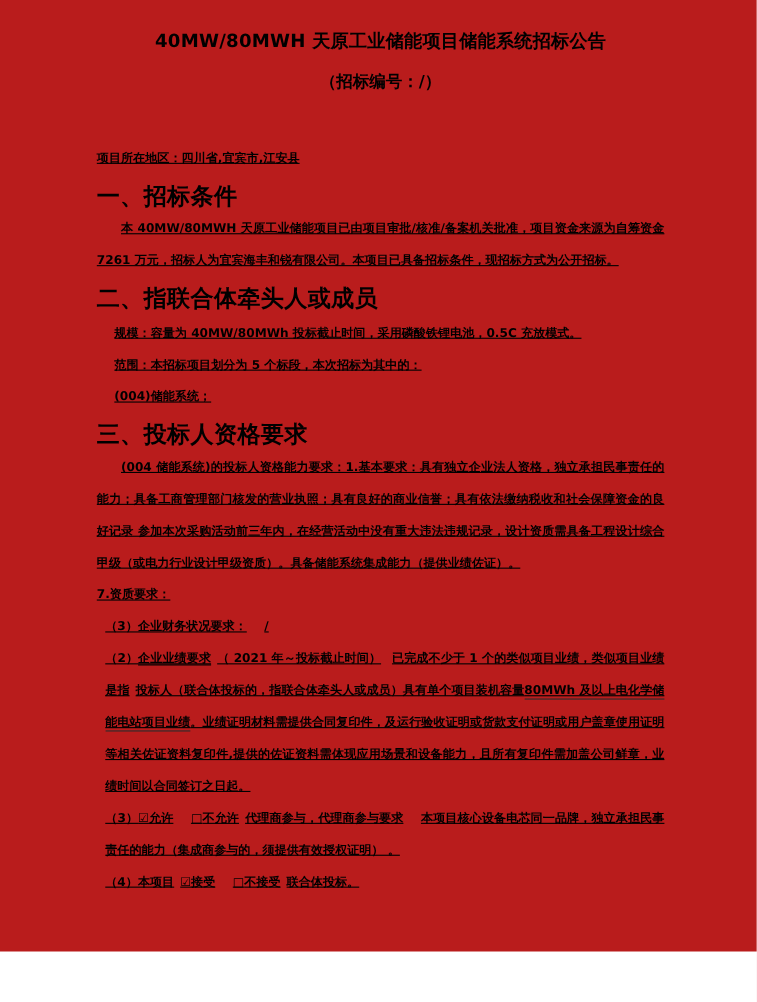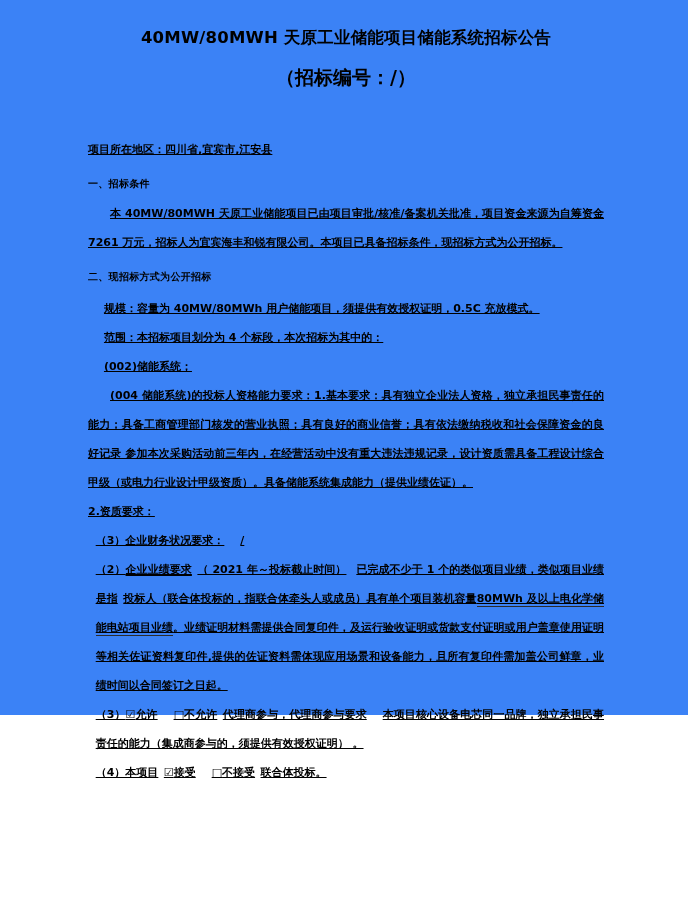--- a/index.html
+++ b/index.html
@@ -13,22 +13,22 @@
     height: 911px;
     overflow: hidden;
     font-family: "DejaVu Serif", "Liberation Serif", serif;
     color: #000000;
     -webkit-font-smoothing: none;
   }
 
   .page {
     position: relative;
     width: 688px;
-    height: 715px;
-    background: #3b82f6;
+    height: 865px;
+    background: #b91c1c;
     box-sizing: border-box;
     padding: 0;
   }
 
   .doc-body {
     position: absolute;
     left: 88px;
     top: 0;
     width: 516px;
   }
@@ -43,21 +43,21 @@
     font-weight: bold;
     font-size: 16.5px;
     letter-spacing: 0.2px;
     line-height: 1.5;
     white-space: nowrap;
   }
   .doc-subtitle {
     text-align: center;
     font-family: "DejaVu Sans", "Liberation Sans", sans-serif;
     font-weight: bold;
-    font-size: 19px;
+    font-size: 15px;
     line-height: 1.5;
     margin-top: 12px;
     white-space: nowrap;
   }
 
   
   .para {
     font-family: "DejaVu Sans", "Liberation Sans", sans-serif;
     font-weight: bold;
     font-size: 11px;
@@ -69,21 +69,21 @@
     text-decoration: underline;
   }
 
   .meta-line {
     margin-top: 44px;
   }
 
   .section-head {
     font-family: "DejaVu Sans", "Liberation Sans", sans-serif;
     font-weight: bold;
-    font-size: 10px;
+    font-size: 21px;
     line-height: 30px;
     margin-top: 5px;
     letter-spacing: 0.3px;
     white-space: nowrap;
   }
 
   .indent2 { text-indent: 2em; }
   .indent-sub { padding-left: 1.45em; }
   .indent-sub2 { padding-left: 0.7em; }
 
@@ -113,28 +113,29 @@
     <div class="title-block">
       <div class="doc-title">40MW/80MWH 天原工业储能项目储能系统招标公告</div>
       <div class="doc-subtitle">（招标编号：/）</div>
     </div>
 
     <p class="para meta-line">项目所在地区：四川省,宜宾市,江安县</p>
 
     <div class="section-head">一、招标条件</div>
     <p class="para indent2">本 40MW/80MWH 天原工业储能项目已由项目审批/核准/备案机关批准，项目资金来源为自筹资金 7261 万元，招标人为宜宾海丰和锐有限公司。本项目已具备招标条件，现招标方式为公开招标。</p>
 
-    <div class="section-head">二、现招标方式为公开招标</div>
-    <p class="para indent-sub gap-s">规模：容量为 40MW/80MWh 用户储能项目，须提供有效授权证明，0.5C 充放模式。</p>
-    <p class="para indent-sub">范围：本招标项目划分为 4 个标段，本次招标为其中的：</p>
-    <p class="para indent-sub">(002)储能系统；</p>
+    <div class="section-head">二、指联合体牵头人或成员</div>
+    <p class="para indent-sub gap-s">规模：容量为 40MW/80MWh 投标截止时间，采用磷酸铁锂电池，0.5C 充放模式。</p>
+    <p class="para indent-sub">范围：本招标项目划分为 5 个标段，本次招标为其中的：</p>
+    <p class="para indent-sub">(004)储能系统；</p>
 
+    <div class="section-head">三、投标人资格要求</div>
     <p class="para indent2">(004 储能系统)的投标人资格能力要求：1.基本要求：具有独立企业法人资格，独立承担民事责任的能力；具备工商管理部门核发的营业执照；具有良好的商业信誉；具有依法缴纳税收和社会保障资金的良好记录 参加本次采购活动前三年内，在经营活动中没有重大违法违规记录，设计资质需具备工程设计综合甲级（或电力行业设计甲级资质）。具备储能系统集成能力（提供业绩佐证）。</p>
 
-    <p class="para">2.资质要求：</p>
+    <p class="para">7.资质要求：</p>
 
     <p class="para indent-sub2">
       <span>（3）企业财务状况要求：</span><span class="sp-wide"></span><span>/</span>
     </p>
 
     <p class="para indent-sub2">
       <span>（2）</span><span class="u">企业业绩要求</span><span class="sp-sm"></span><span>（ 2021 年～投标截止时间）</span><span class="sp-med"></span><span>已完成不少于 1 个的类似项目业绩，类似项目业绩是指</span><span class="sp-sm"></span><span>投标人（联合体投标的，指联合体牵头人或成员）具有单个项目装机容量</span><span class="u-thin">80MWh 及以上电化学储能电站项目业绩</span><span>。业绩证明材料需提供合同复印件，及运行验收证明或货款支付证明或用户盖章使用证明等相关佐证资料复印件,提供的佐证资料需体现应用场景和设备能力，且所有复印件需加盖公司鲜章，业绩时间以合同签订之日起。</span>
     </p>
 
     <p class="para indent-sub2">

